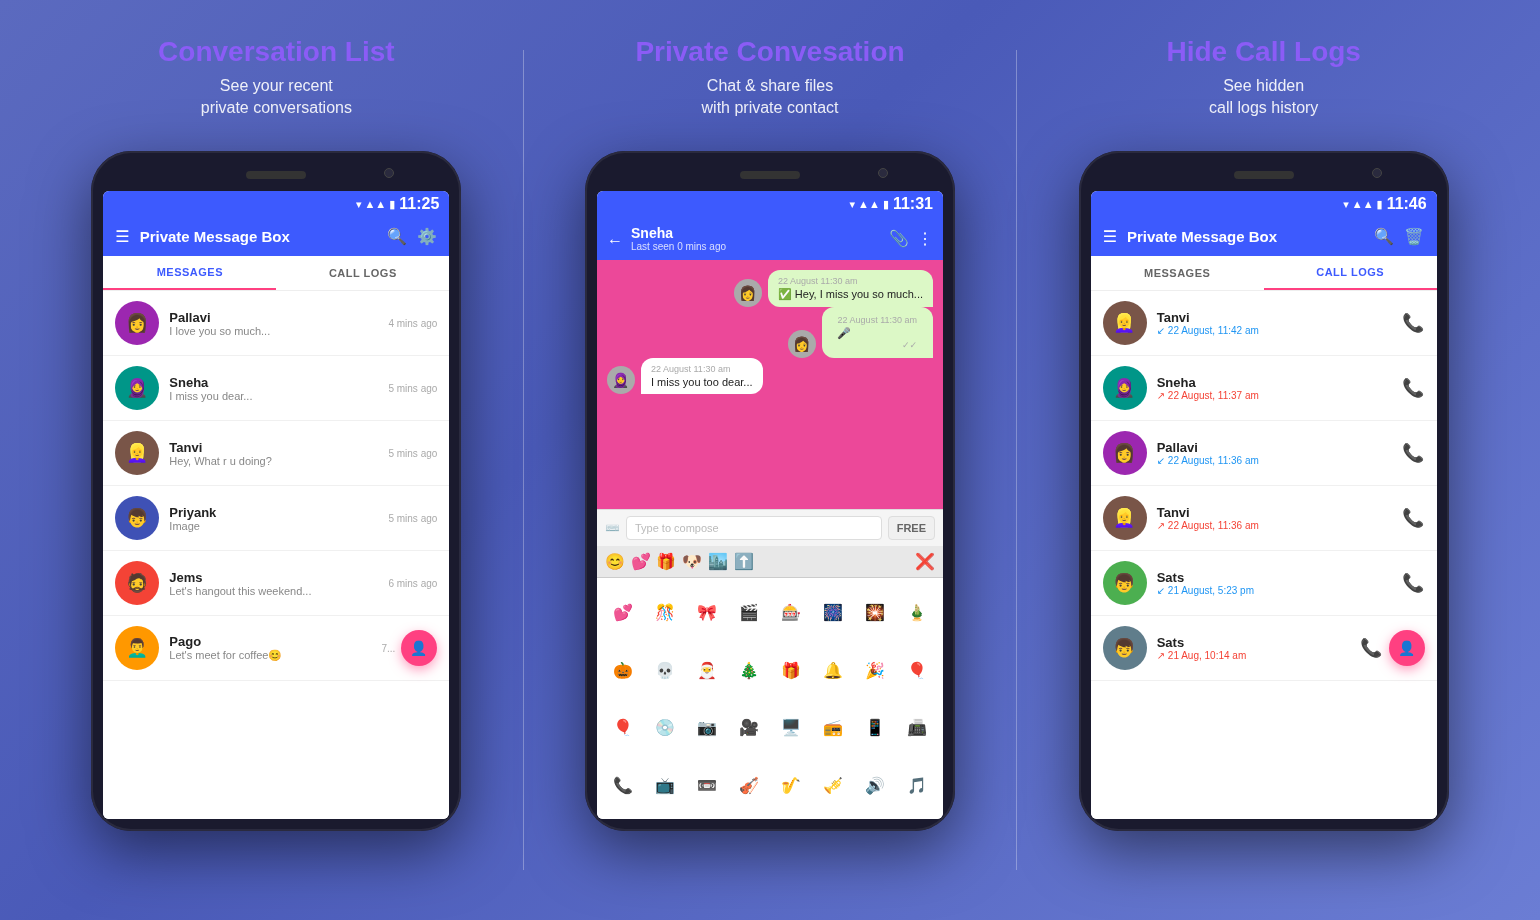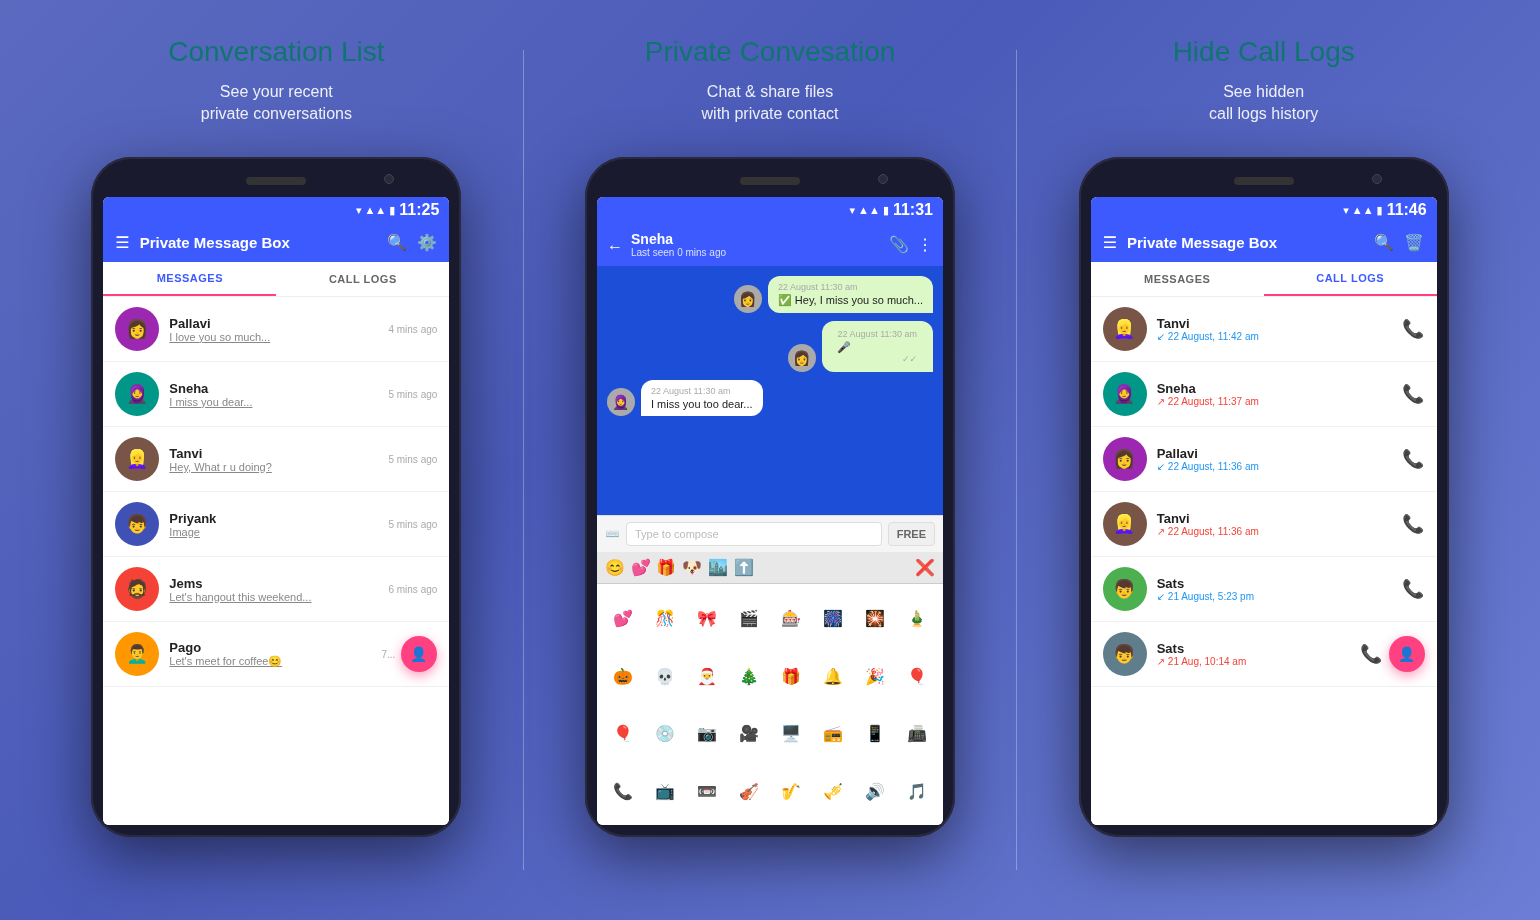--- a/index.html
+++ b/index.html
@@ -24,24 +24,24 @@
     .panel {
       display: flex;
       flex-direction: column;
       align-items: center;
       flex: 1;
       height: 100%;
       padding: 15px 10px;
     }
     .panel-title {
       font-size: 28px;
-      font-weight: 400;
-      color: #0f766e;
+      font-weight: 700;
+      color: #8b5cf6;
       text-align: center;
-      margin-bottom: 12px;
+      margin-bottom: 6px;
       line-height: 1.2;
     }
     .panel-subtitle {
       font-size: 16px;
       color: rgba(255,255,255,0.9);
       text-align: center;
       margin-bottom: 32px;
       line-height: 1.4;
     }
     .divider {
@@ -191,21 +191,20 @@
       font-weight: bold;
       font-size: 13px;
       color: #222;
     }
     .conv-preview {
       font-size: 11px;
       color: #888;
       white-space: nowrap;
       overflow: hidden;
       text-overflow: ellipsis;
-      text-decoration: underline;
     }
     .conv-time {
       font-size: 10px;
       color: #aaa;
       flex-shrink: 0;
     }
     
     .fab {
       width: 48px;
       height: 48px;
@@ -235,26 +234,25 @@
       font-size: 14px;
       font-weight: bold;
       color: white;
     }
     .chat-status {
       font-size: 10px;
       color: rgba(255,255,255,0.8);
     }
     .chat-messages {
       flex: 1;
-      background: #1d4ed8;
+      background: #ec4899;
       padding: 10px;
       overflow: hidden;
       display: flex;
       flex-direction: column;
-      gap: 8px;
     }
     .msg-bubble {
       max-width: 75%;
       border-radius: 12px;
       padding: 6px 10px;
       font-size: 11px;
     }
     .msg-out {
       background: #dcf8c6;
       align-self: flex-end;

